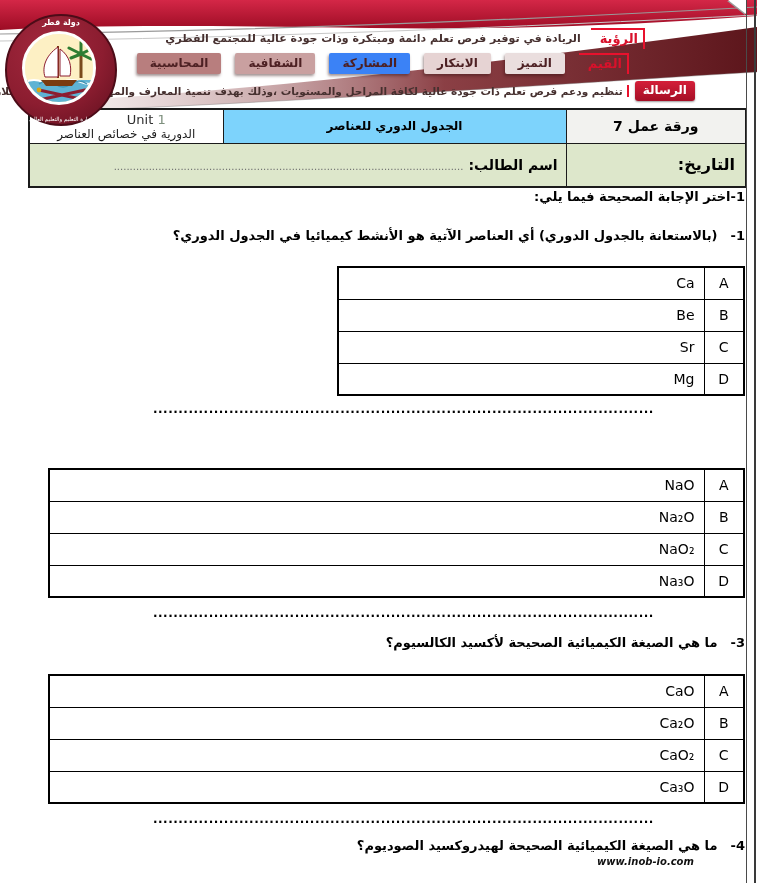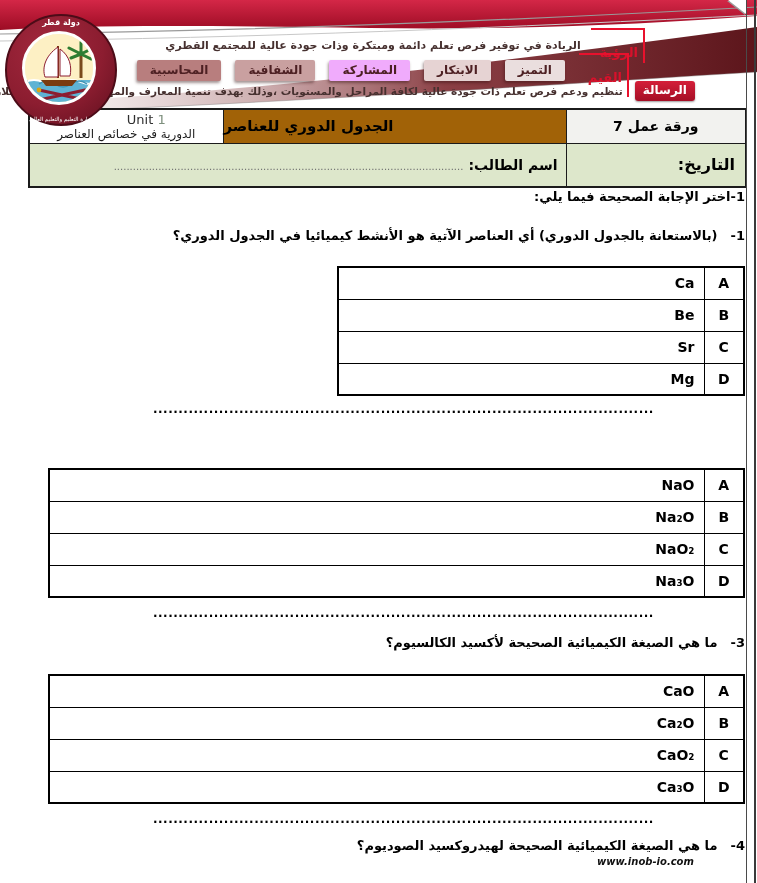--- a/index.html
+++ b/index.html
@@ -20,57 +20,57 @@
     border-radius:50%; background:#fdf0c4; border:3px solid #fff; overflow:hidden; }
   .logo-country { position:absolute; top:4px; left:0; width:100%; text-align:center;
     color:#fff; font-size:8px; font-weight:bold; z-index:2; }
   .logo-ministry { position:absolute; bottom:4px; left:0; width:100%; text-align:center;
     color:#fff; font-size:5.5px; z-index:2; }
   
   .vision-row { position:absolute; top:28px; right:112px; direction:rtl;
     display:flex; align-items:center; gap:10px; z-index:4; white-space:nowrap; }
   .red-label { color:#d8112b; font-weight:bold; font-size:13px;
     border-top:2px solid #e8112d; border-right:2px solid #e8112d;
-    padding:16px 5px 2px 9px; line-height:1.15; }
+    padding:2px 5px 2px 9px; line-height:1.15; }
   .vision-text { font-size:11px; color:#46302f; font-weight:bold; }
   .values-row { position:absolute; top:53px; right:128px; direction:rtl;
     display:flex; align-items:center; gap:14px; z-index:4; }
   .badge { display:inline-block; padding:3px 13px 4px; font-size:12px; font-weight:bold;
     color:#4d2023; border-radius:2px; box-shadow:-1px 2px 3px rgba(50,15,15,.45); }
   .mission-row { position:absolute; top:81px; right:62px; direction:rtl;
     display:flex; align-items:center; gap:6px; z-index:4; white-space:nowrap; }
   .mission-tab { background:linear-gradient(#d41f39,#a50e25); color:#fff; font-weight:bold;
     font-size:12px; padding:2px 8px 4px; border-radius:3px; box-shadow:0 1px 2px rgba(0,0,0,.4); }
   .mission-text { font-size:10.5px; color:#46302f; font-weight:bold;
     border-right:2px solid #e8112d; padding-right:4px; }
   
   .info-table { position:absolute; top:108px; left:28px; width:717px; z-index:4;
     border-collapse:collapse; direction:rtl; table-layout:fixed; }
   .info-table td { border:1px solid #1b1b1b; }
   .info-table { border:2px solid #1b1b1b; }
   .cell-worksheet { width:180px; height:34px; background:#f2f2ef; text-align:center;
     font-weight:bold; font-size:14px; }
-  .cell-title { width:343px; background:#a16207; text-align:left;
-    font-weight:bold; font-size:15px; }
+  .cell-title { width:343px; background:#7dd3fc; text-align:center;
+    font-weight:bold; font-size:12px; }
   .cell-unit { width:194px; background:#fff; text-align:center; }
   .unit-line1 { direction:ltr; font-size:13px; color:#2f2f2f;padding-left:40px; }
   .unit-no { color:#7d8f7d; }
   .unit-line2 { font-size:12px; color:#1c1c1c; }
   .cell-date { height:44px; background:#dde7cb; font-weight:bold; font-size:16px;
     text-align:right; padding-right:10px; }
   .cell-student { background:#dde7cb; text-align:right; padding-right:8px;padding-left:20px; }
   .student-label { font-weight:bold; font-size:14px; color:#000; }
   .student-dots { font-size:10px; color:#6e6e6e; letter-spacing:.5px; }
   
   .rtl-line { position:absolute; right:12px; direction:rtl; white-space:nowrap;
     font-weight:bold; font-size:13px; color:#000; z-index:3; }
   .q-number { margin-left:13px; }
   .qtable { position:absolute; border-collapse:collapse; direction:rtl;
     border:2px solid #000; z-index:3; background:#fff; }
-  .qtable td { border:1px solid #000; height:32px; font-weight:bold; font-size:14px; }
+  .qtable td { border:1px solid #000; height:32px; font-weight:normal; font-size:14px; }
   .letter-cell { width:40px; text-align:center; }
   .value-cell { text-align:right; padding-left:4px; padding-right:9px; direction:ltr;
     text-align:right; }
   .qt1 { top:266px; left:337px; width:408px; }
   .qt2 { top:468px; left:48px;  width:697px; }
   .qt3 { top:674px; left:48px;  width:697px; }
   .sep { position:absolute; left:153px; width:500px; overflow:hidden; white-space:nowrap;
     font-weight:bold; font-size:12px; letter-spacing:.5px; color:#000; z-index:3; }
   .sep1 { top:402px; } .sep2 { top:606px; } .sep3 { top:812px; }
   .pos-instruction { top:189px; }
@@ -136,21 +136,21 @@
 
   <div class="vision-row">
     <span class="red-label">الرؤية</span>
     <span class="vision-text">الريادة في توفير فرص تعلم دائمة ومبتكرة وذات جودة عالية للمجتمع القطري</span>
   </div>
 
   <div class="values-row">
     <span class="red-label">القيم</span>
     <span class="badge" style="background: rgb(234, 222, 222);">التميز</span>
     <span class="badge" style="background: rgb(230, 211, 211);">الابتكار</span>
-    <span class="badge" style="background: #f0abfc; text-align: center;">المشاركة</span>
+    <span class="badge" style="background: #3b82f6; text-align: center;">المشاركة</span>
     <span class="badge" style="background: rgb(201, 160, 160);">الشفافية</span>
     <span class="badge" style="background: rgb(184, 126, 126);">المحاسبية</span>
   </div>
 
   <div class="mission-row">
     <span class="mission-tab">الرسالة</span>
     <span class="mission-text">تنظيم ودعم فرص تعلم ذات جودة عالية لكافة المراحل والمستويات ،وذلك بهدف تنمية المعارف والمهارات و الاتجاهات اللازمة لأفراد المجتمع القطري</span>
   </div>
 
   <table class="info-table">

